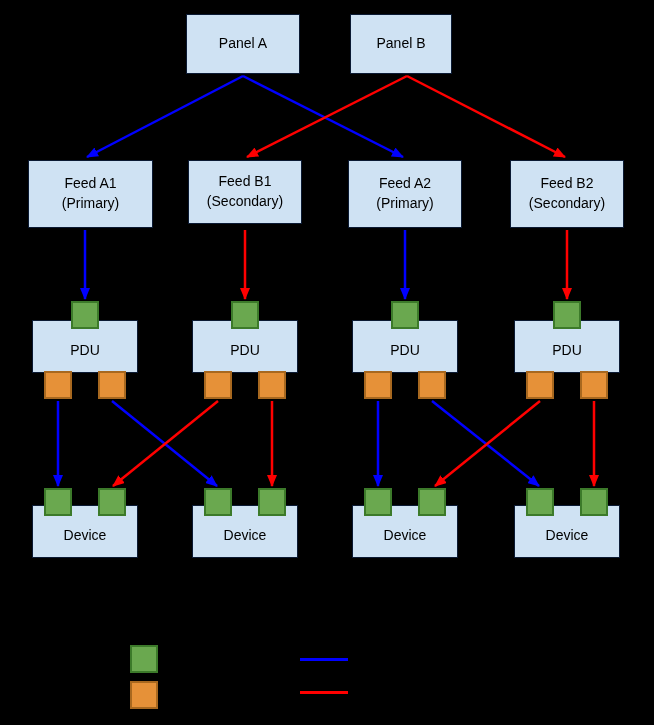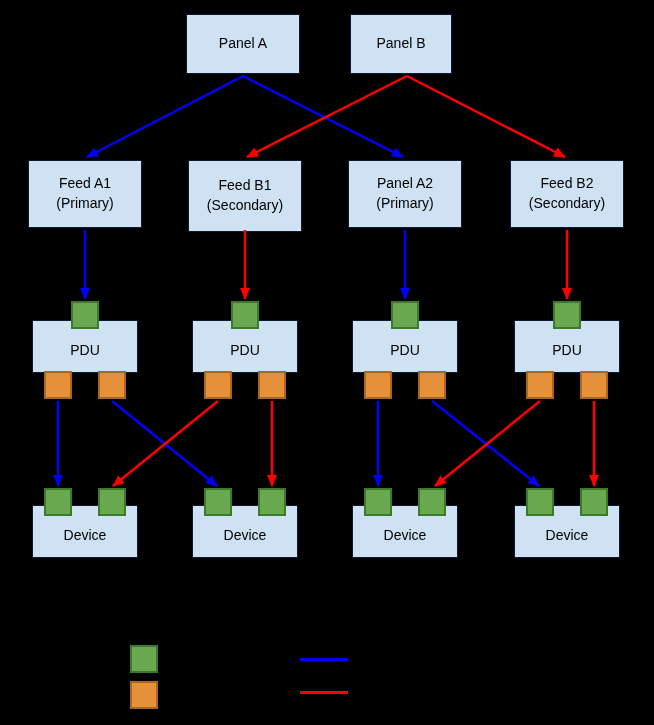--- a/index.html
+++ b/index.html
@@ -31,30 +31,30 @@
 
 <div class="stage">
 
   <div class="node" style="left:186px;top:14px;width:114px;height:60px">
     <span>Panel A</span>
   </div>
   <div class="node" style="left:350px;top:14px;width:102px;height:60px">
     <span>Panel B</span>
   </div>
 
-  <div class="node" style="left:28px;top:160px;width:114px;height:68px">
+  <div class="node" style="left:28px;top:160px;width:125px;height:68px">
     <span>Feed A1</span>
     <span>(Primary)</span>
   </div>
-  <div class="node" style="left:188px;top:160px;width:114px;height:72px">
+  <div class="node" style="left:188px;top:160px;width:114px;height:64px">
     <span>Feed B1</span>
     <span>(Secondary)</span>
   </div>
   <div class="node" style="left:348px;top:160px;width:114px;height:68px">
-    <span>Panel A2</span>
+    <span>Feed A2</span>
     <span>(Primary)</span>
   </div>
   <div class="node" style="left:510px;top:160px;width:114px;height:68px">
     <span>Feed B2</span>
     <span>(Secondary)</span>
   </div>
 
   <div class="node offset-text" style="left:32px;top:320px;width:106px;height:53px">
     <span>PDU</span>
   </div>

